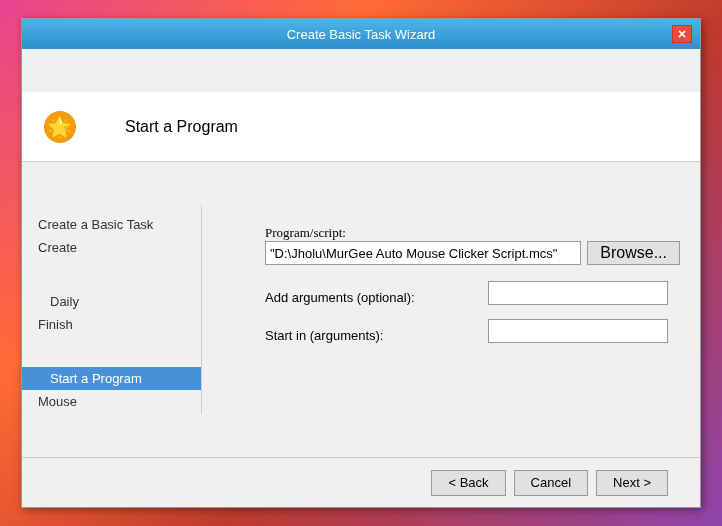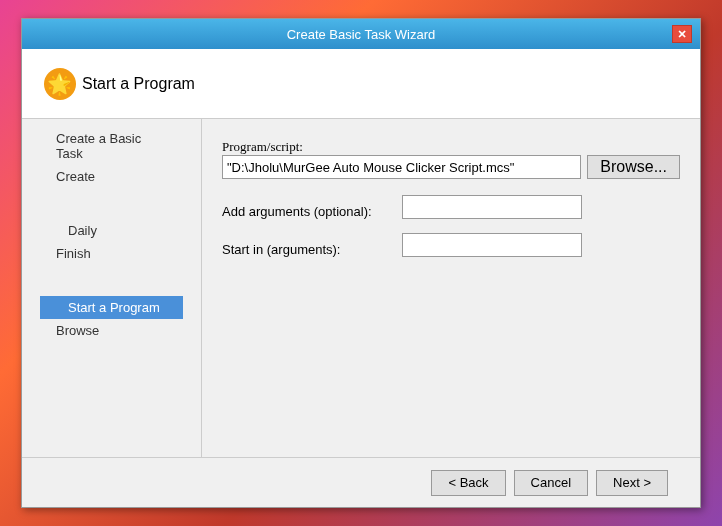--- a/index.html
+++ b/index.html
@@ -1,15 +1,15 @@
 <!DOCTYPE html>
 <html><head>
   <meta charset="utf-8">
   <style>
-    * { box-sizing: border-box; margin: 0; padding: 0; }
+    * { box-sizing: border-box; margin: 0; padding: 0; gap: 43px; }
     body {
       width: 722px;
       height: 526px;
       background: linear-gradient(135deg, #e84393 0%, #ff6b35 30%, #c0392b 60%, #8e44ad 100%);
       display: flex;
       align-items: center;
       justify-content: center;
       font-family: 'Segoe UI', Tahoma, Geneva, Verdana, sans-serif;
       font-size: 13px;
     }
@@ -67,21 +67,21 @@
     }
     .content-area {
       display: flex;
       flex: 1;
       overflow: hidden;
     }
     .sidebar {
       width: 180px;
       background: #f0f0f0;
       border-right: 1px solid #ccc;
-      padding: 8px 18px;
+      padding: 8px 0;
       flex-shrink: 0;
     }
     .sidebar-item {
       padding: 4px 16px;
       cursor: pointer;
       color: #333;
       font-size: 13px;
     }
     .sidebar-item.selected {
       background: #4a90d9;
@@ -205,21 +205,21 @@
   </div>
 
   <div class="content-area">
 
     <div class="sidebar">
       <div class="sidebar-item">Create a Basic Task</div>
       <div class="sidebar-item">Create</div>
       <div class="sidebar-item sub">Daily</div>
       <div class="sidebar-item">Finish</div>
       <div class="sidebar-item sub selected">Start a Program</div>
-      <div class="sidebar-item">Browse</div>
+      <div class="sidebar-item">Mouse</div>
     </div>
 
     <div class="main-area">
 
       <div class="program-script-section">
         <label class="form-label-above">Program/script:</label>
         <div class="program-input-row">
           <input class="text-input" type="text" value="&quot;D:\Jholu\MurGee Auto Mouse Clicker Script.mcs&quot;" style="">
           <button class="browse-btn">Browse...</button>
         </div>

